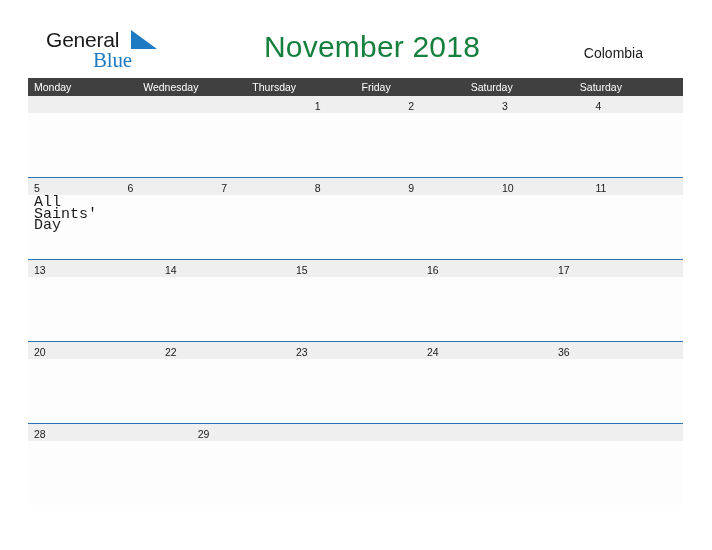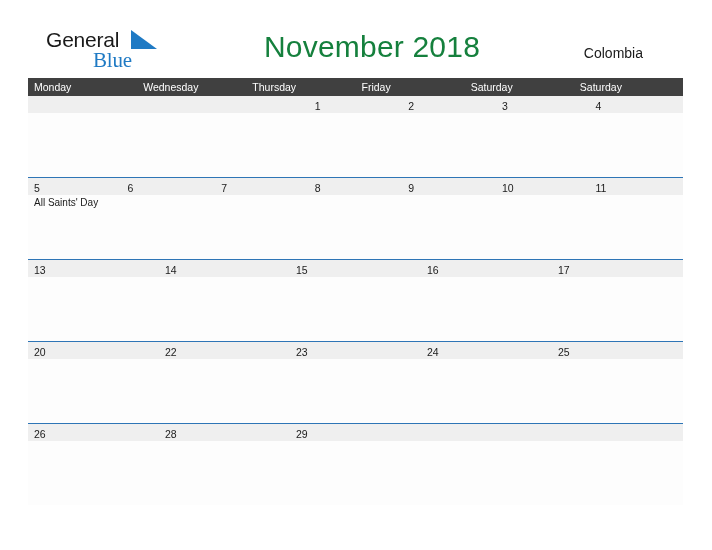--- a/index.html
+++ b/index.html
@@ -142,24 +142,24 @@
     font-size: 10.5px;
     line-height: 17px;
     color: #1a1a1a;
     padding-left: 6px;
     font-family: "Liberation Sans", sans-serif;
   }
   .day-events {
     padding: 2px 6px 0 6px;
   }
   .event {
-    font-size: 10px;
+    font-size: 15px;
     line-height: 11.5px;
     color: #1a1a1a;
-    font-family: Liberation Sans, sans-serif;
+    font-family: Liberation Mono, monospace;
     word-wrap: break-word;
   }
 </style>
 </head>
 <body>
 
 <div class="page">
 
   <div class="header">
 
@@ -271,29 +271,26 @@
             <div class="day">
               <div class="day-number-band"><span class="day-number">22</span></div>
             </div>
             <div class="day">
               <div class="day-number-band"><span class="day-number">23</span></div>
             </div>
             <div class="day">
               <div class="day-number-band"><span class="day-number">24</span></div>
             </div>
             <div class="day">
-              <div class="day-number-band"><span class="day-number">25</span></div>
-            </div>
-          </div>
-        </div>
-        <div class="week">
-          <div class="week-days">
-            <div class="day">
-              <div class="day-number-band"><span class="day-number">26</span></div>
-            </div>
+              <div class="day-number-band"><span class="day-number">36</span></div>
+            </div>
+          </div>
+        </div>
+        <div class="week">
+          <div class="week-days">
             <div class="day">
               <div class="day-number-band"><span class="day-number">28</span></div>
             </div>
             <div class="day">
               <div class="day-number-band"><span class="day-number">29</span></div>
             </div>
             <div class="day">
               <div class="day-number-band"><span class="day-number"></span></div>
             </div>
             <div class="day">

